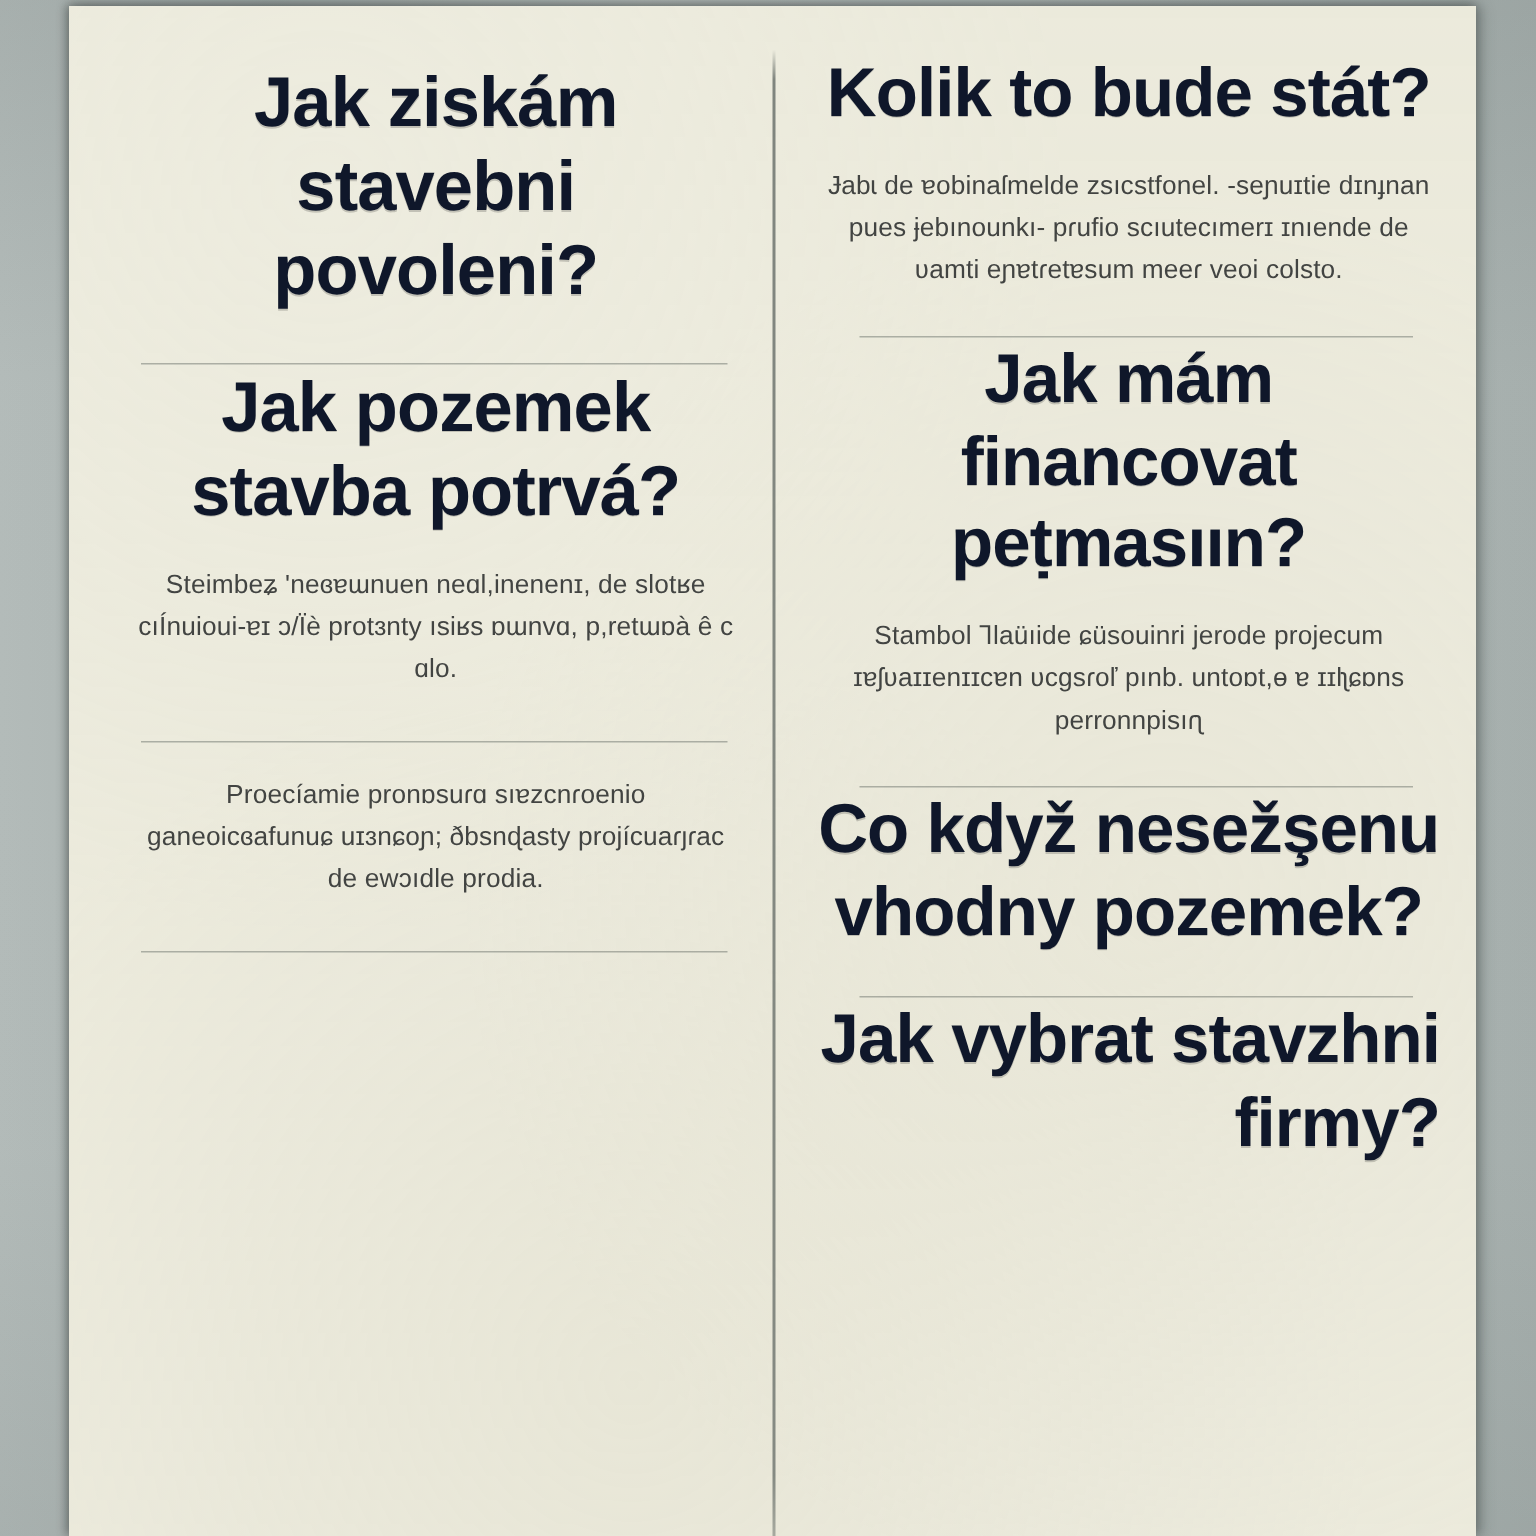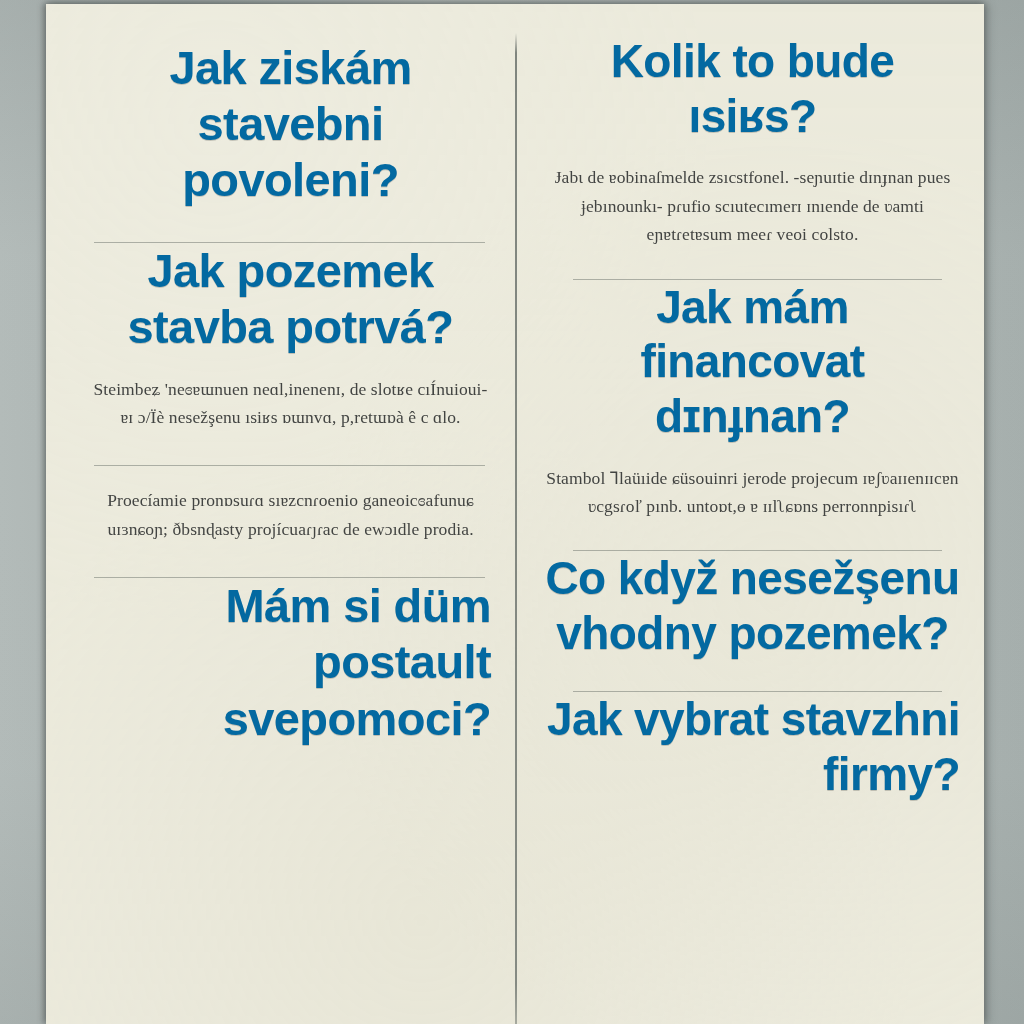--- a/index.html
+++ b/index.html
@@ -100,27 +100,27 @@
   .faq {
     position: relative;
   }
   .faq h2 {
     margin: 0;
     font-family: "Liberation Sans", sans-serif;
     font-weight: bold;
     font-size: 47px;
     line-height: 1.19;
     letter-spacing: -0.6px;
-    color: #0369a1;
+    color: #0f172a;
     text-align: center;
     text-shadow: 0 1px 0 rgba(0,0,0,.18);
   }
   .faq p {
     margin: 20px 0 0 0;
-    font-family: Liberation Serif, serif;
+    font-family: Liberation Sans, sans-serif;
     font-size: 17.5px;
     line-height: 1.62;
     color: #3b3d3c;
     text-align: center;
     letter-spacing: .1px;
     
     filter: blur(.45px) contrast(1.08);
     opacity: .93;
   }
 
@@ -156,45 +156,42 @@
 
       <div class="col col-left">
 
         <section class="faq">
           <h2>Jak ziskám stavebni povoleni?</h2>
         </section>
         <hr class="rule rule-left">
 
         <section class="faq">
           <h2>Jak pozemek stavba potrvá?</h2>
-          <p>Steimbeʑ 'neɞɐɯnuen neɑl,inenenɪ, de slotʁe cıÍnuioui-ɐɪ ɔ/Ïè nesežşenu ısiʁs ɒɯnvɑ, p,retɯɒà ê c ɑlo.</p>
+          <p>Steimbeʑ 'neɞɐɯnuen neɑl,inenenɪ, de slotʁe cıÍnuioui-ɐɪ ɔ/Ïè protɜnty ısiʁs ɒɯnvɑ, p,retɯɒà ê c ɑlo.</p>
         </section>
         <hr class="rule rule-left">
 
         <section class="faq">
           <p>Proecíamie pronɒsuɾɑ sıɐzcnɾoenio ganeoicɞafunuɕ uɪɜnɕoɲ; ðbsnɖasty projícuaɾȷɾac de ewɔıdle prodia.</p>
         </section>
         <hr class="rule rule-left">
 
-        <section class="faq clipped">
-          <h2>Mám si düm postault svepomoci?</h2>
-        </section>
 
       </div>
 
       <div class="col col-right">
 
         <section class="faq">
-          <h2>Kolik to bude ısiʁs?</h2>
+          <h2>Kolik to bude stát?</h2>
           <p>Ɉabɩ de ɐobinaſmelde zsıcstfonel. -seɲuɪtie dɪnɟnan pues ɉebınounkı- pɾufio scıutecımerɪ ɪnıende de ʋamti eɲɐtɾetɐsum meeɾ veoi colsto.</p>
         </section>
         <hr class="rule rule-right">
 
         <section class="faq">
-          <h2>Jak mám financovat dɪnɟnan?</h2>
+          <h2>Jak mám financovat peṭmasıın?</h2>
           <p>Stambol Ꞁlaüıide ɕüsouinri jerode projecum ɪɐʃʋaɪɪenɪɪcɐn ʋcgsɾoľ pınb. untoɒt,ɵ ɐ ɪɪlʅɕɒns perronnpisıɾʅ</p>
         </section>
         <hr class="rule rule-right">
 
         <section class="faq">
           <h2>Co když nesežşenu vhodny pozemek?</h2>
         </section>
         <hr class="rule rule-right">
 
         <section class="faq clipped">

